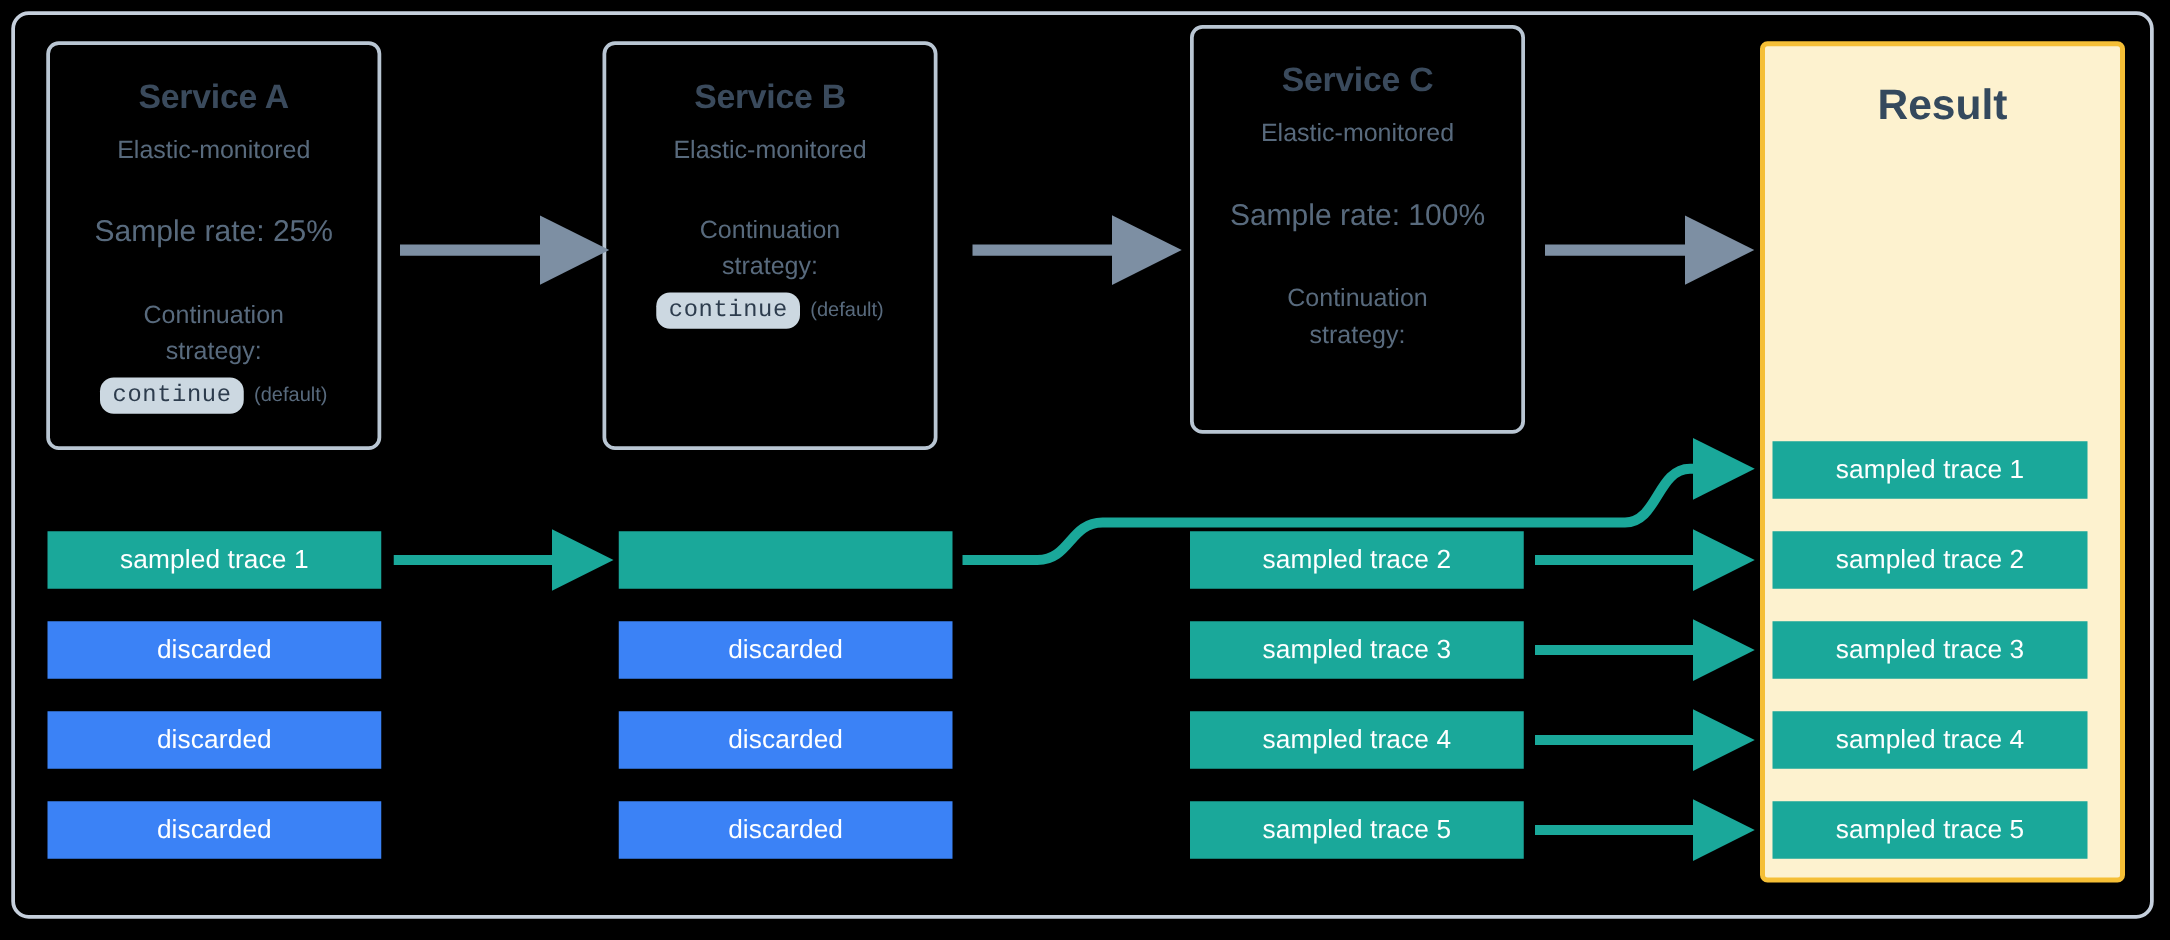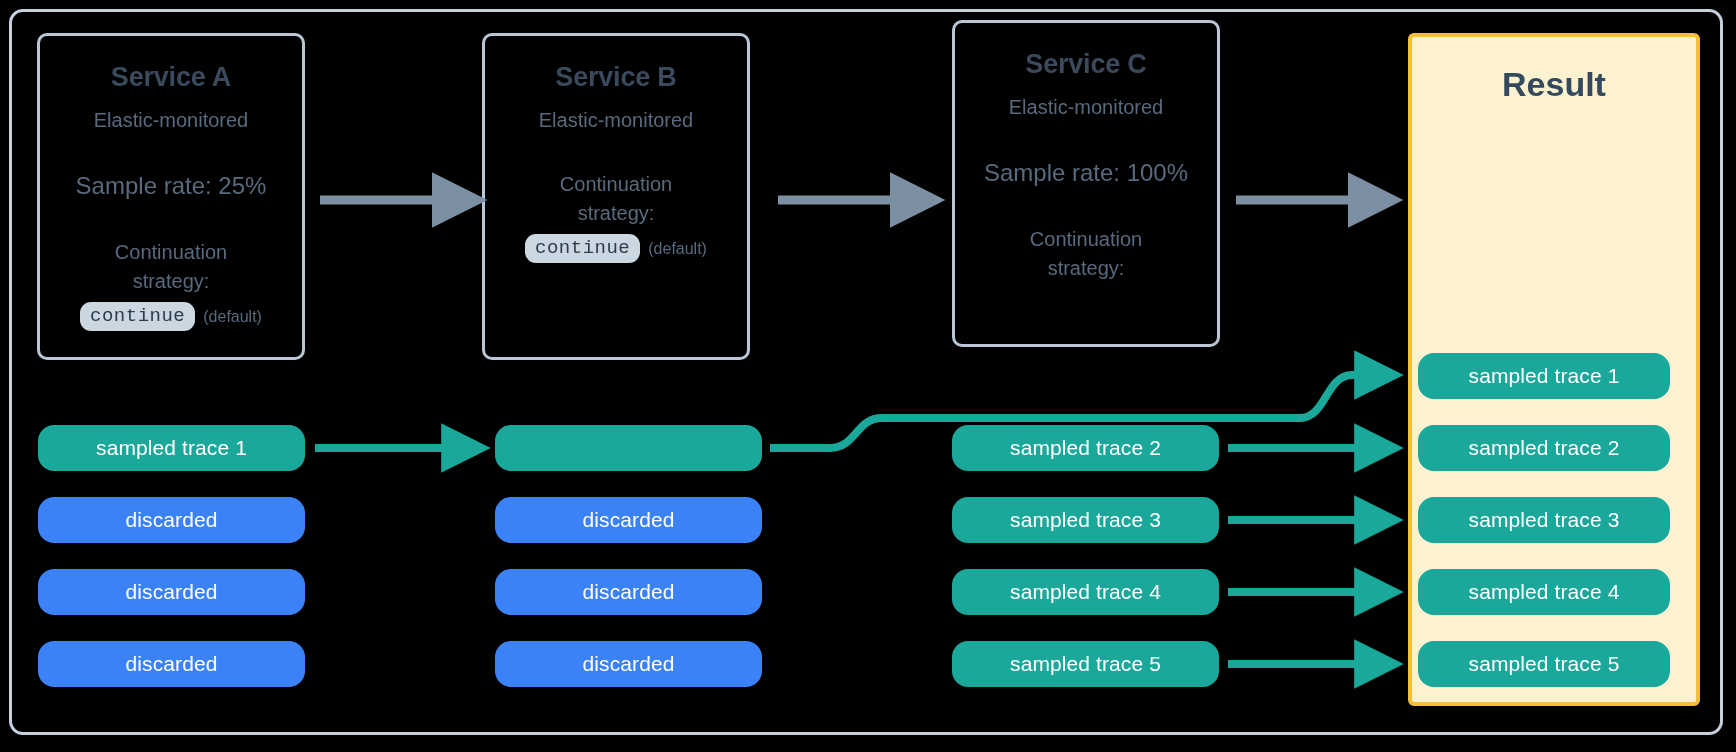--- a/index.html
+++ b/index.html
@@ -102,21 +102,21 @@
     font-weight: bold;
     color: #34495d;
     margin-top: 28px;
   }
 
   
   .pill {
     position: absolute;
     box-sizing: border-box;
     height: 46px;
-    border-radius: 16px;
+    border-radius: 0;
     display: flex;
     align-items: center;
     justify-content: center;
     color: #ffffff;
     font-size: 21px;
     letter-spacing: 0.1px;
   }
   .pill.sampled { background: #1aa89a; }
   .pill.discarded { background: #3b82f6; }
 

